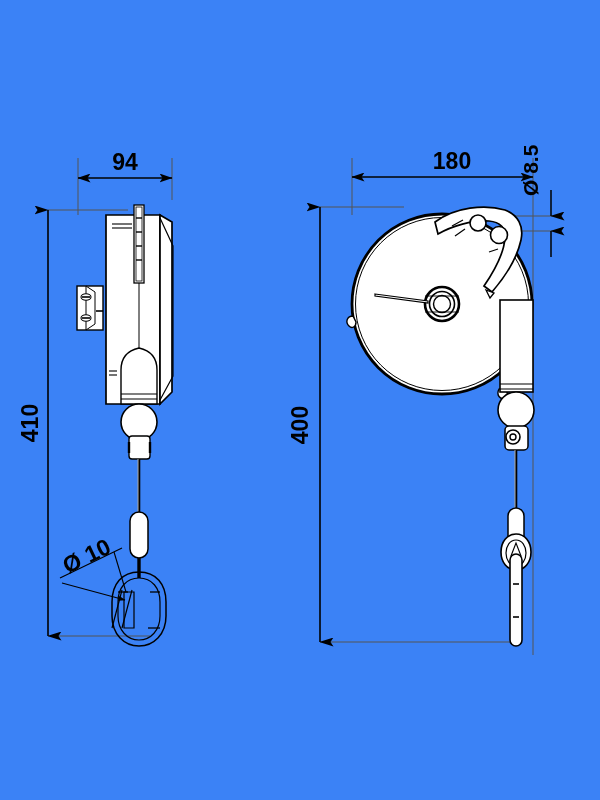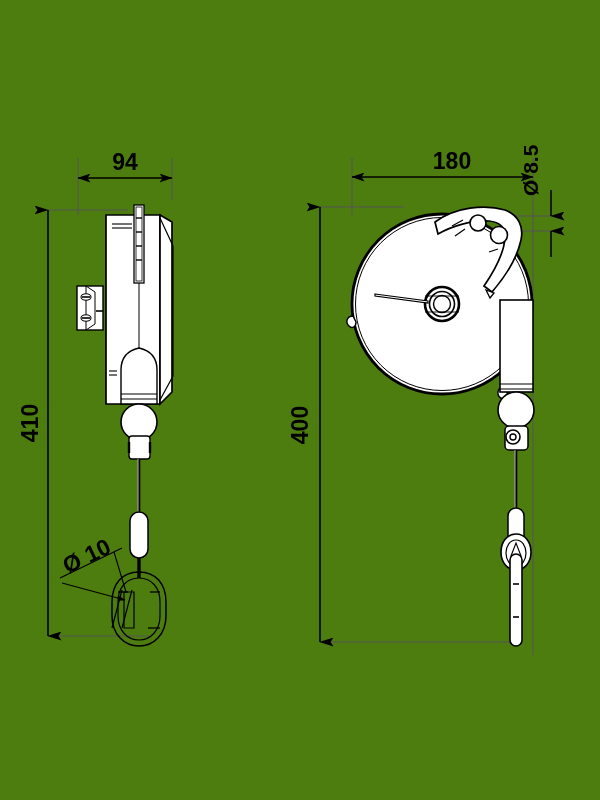--- a/index.html
+++ b/index.html
@@ -1,21 +1,21 @@
 <!DOCTYPE html>
 <html><head>
 <meta charset="utf-8">
 <style>
   html,body{margin:0;padding:0;background:#ffffff;}
   body{
     width:600px;height:800px;overflow:hidden;
     font-family:"Liberation Sans", sans-serif;
     color:#000;
   }
-  #sheet{position:relative;width:600px;height:800px;background:#4d7c0f;}
+  #sheet{position:relative;width:600px;height:800px;background:#3b82f6;}
   svg#drawing{position:absolute;left:0;top:0;width:600px;height:800px;display:block;}
   .dimtext{
     font-family:"Liberation Sans", sans-serif;
     font-weight:bold;
     font-size:23px;
     fill:#000;
   }
   .dimtext-sm{
     font-family:"Liberation Sans", sans-serif;
     font-weight:bold;

